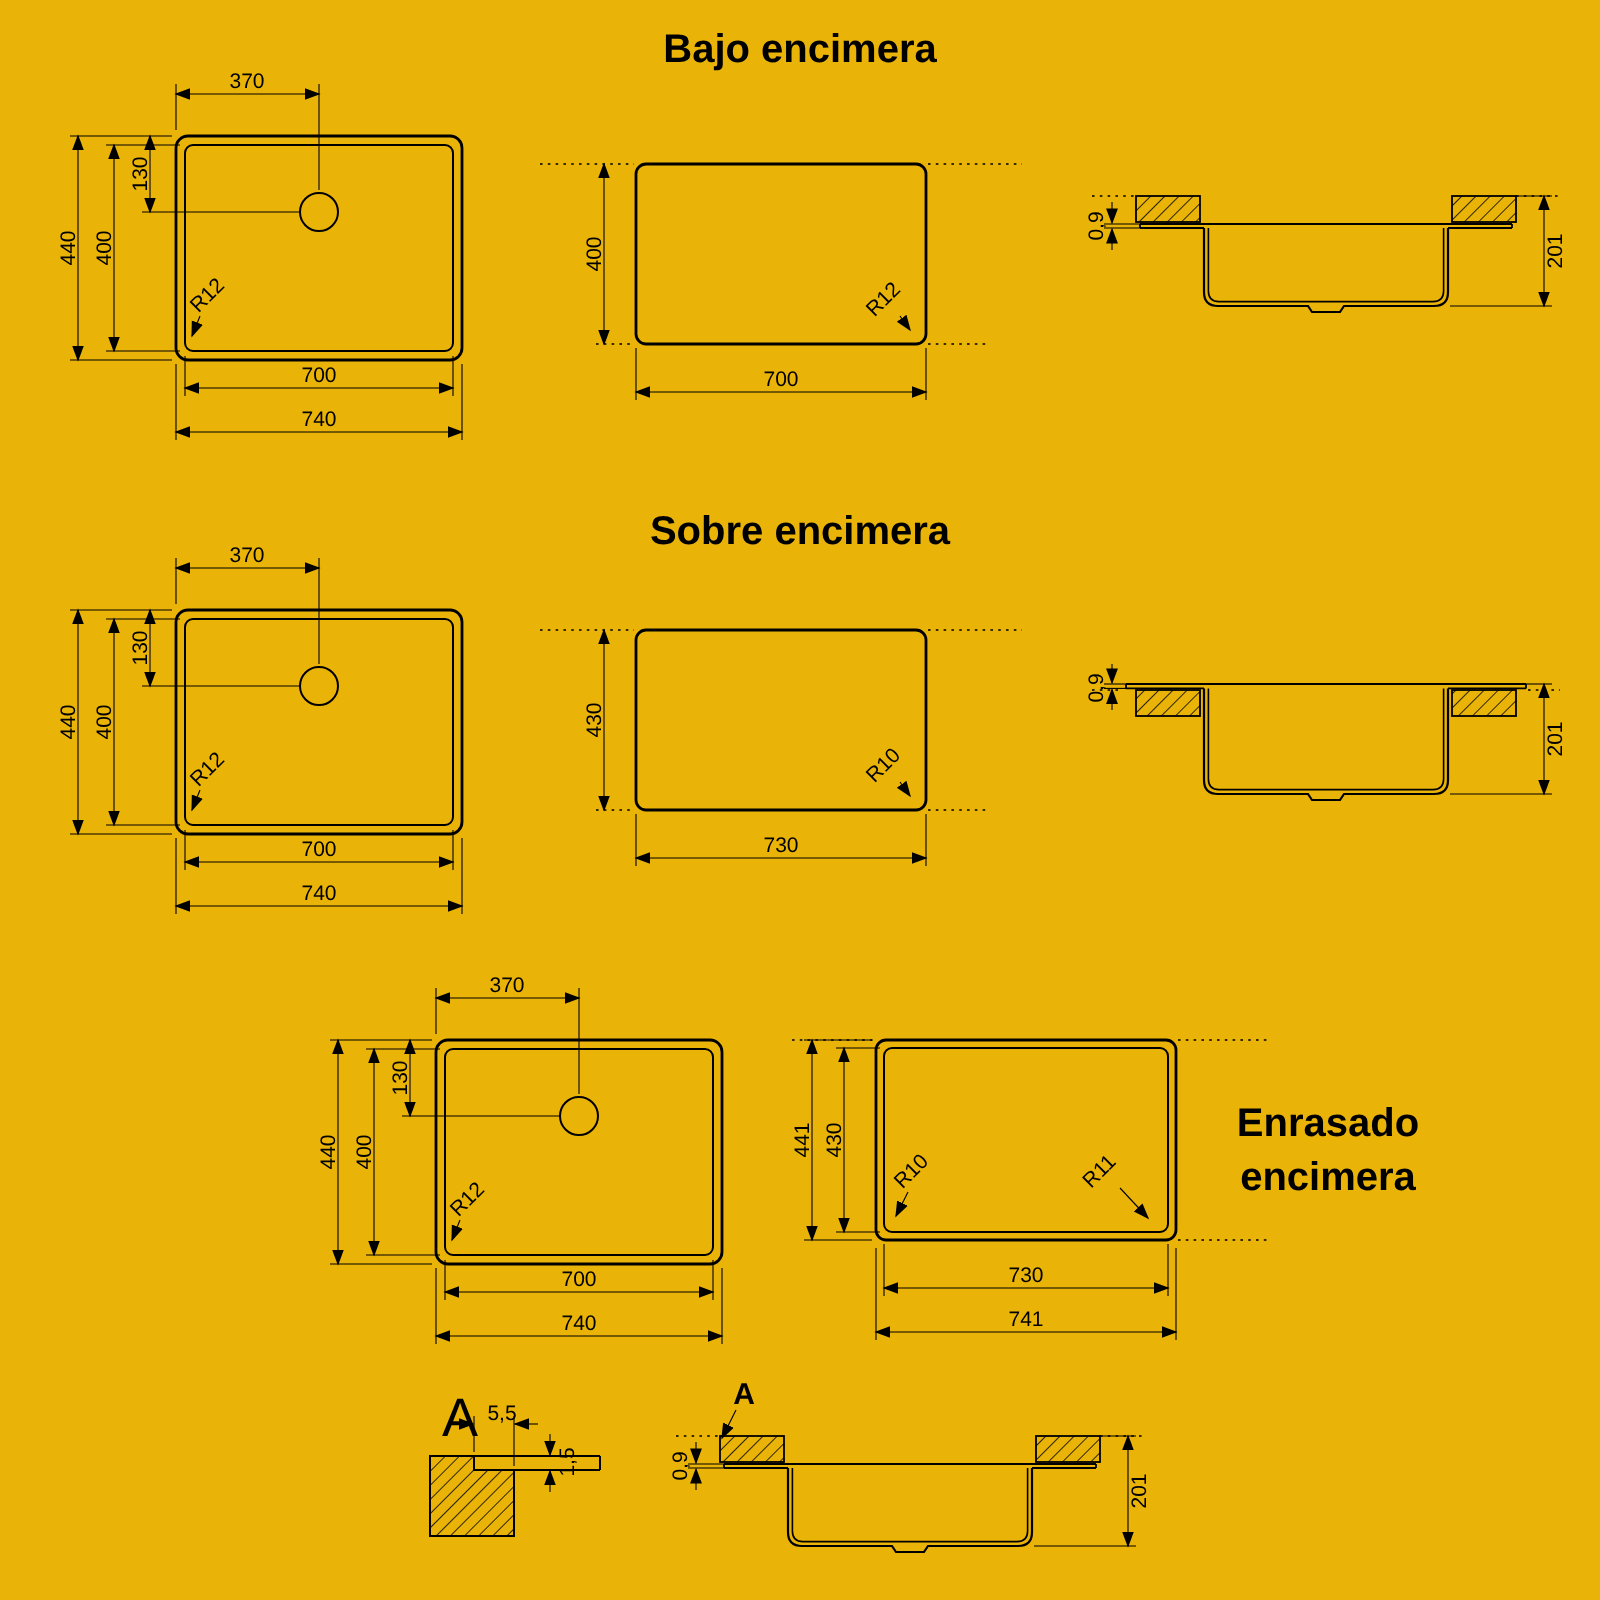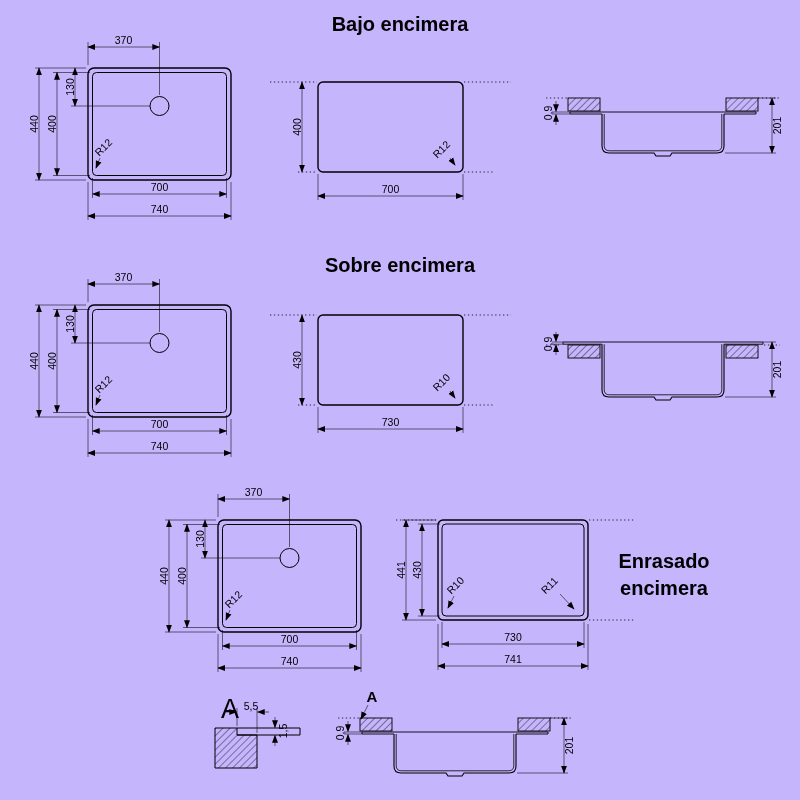--- a/index.html
+++ b/index.html
@@ -1,16 +1,16 @@
 <!DOCTYPE html>
 <html><head>
 <meta charset="utf-8">
 <style>
   html,body{margin:0;padding:0;background:#fff}
-  .page{width:800px;height:800px;background:#c4b5fd;position:relative;overflow:hidden}
+  .page{width:800px;height:800px;background:#eab308;position:relative;overflow:hidden}
   svg{font-family:"Liberation Sans","DejaVu Sans",sans-serif}
   .dlh{font-size:10.5px;text-anchor:middle;fill:#000}
   .dlr{font-size:10.5px;text-anchor:middle;fill:#000}
   .title{font-size:20px;font-weight:bold;text-anchor:middle;fill:#000}
   .detailA{font-size:27px;text-anchor:start;fill:#000}
   .markA{font-size:15px;font-weight:bold;text-anchor:middle;fill:#000}
 </style>
 </head>
 <body>
 

